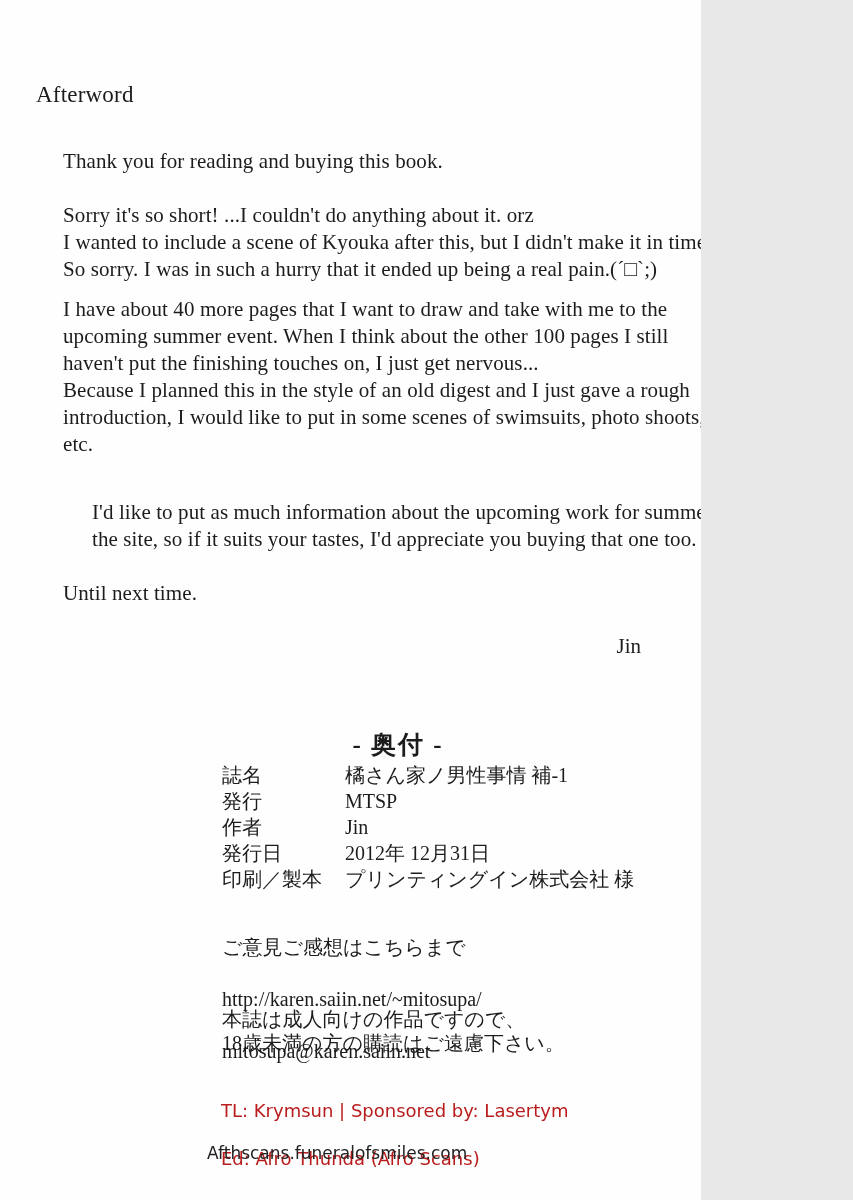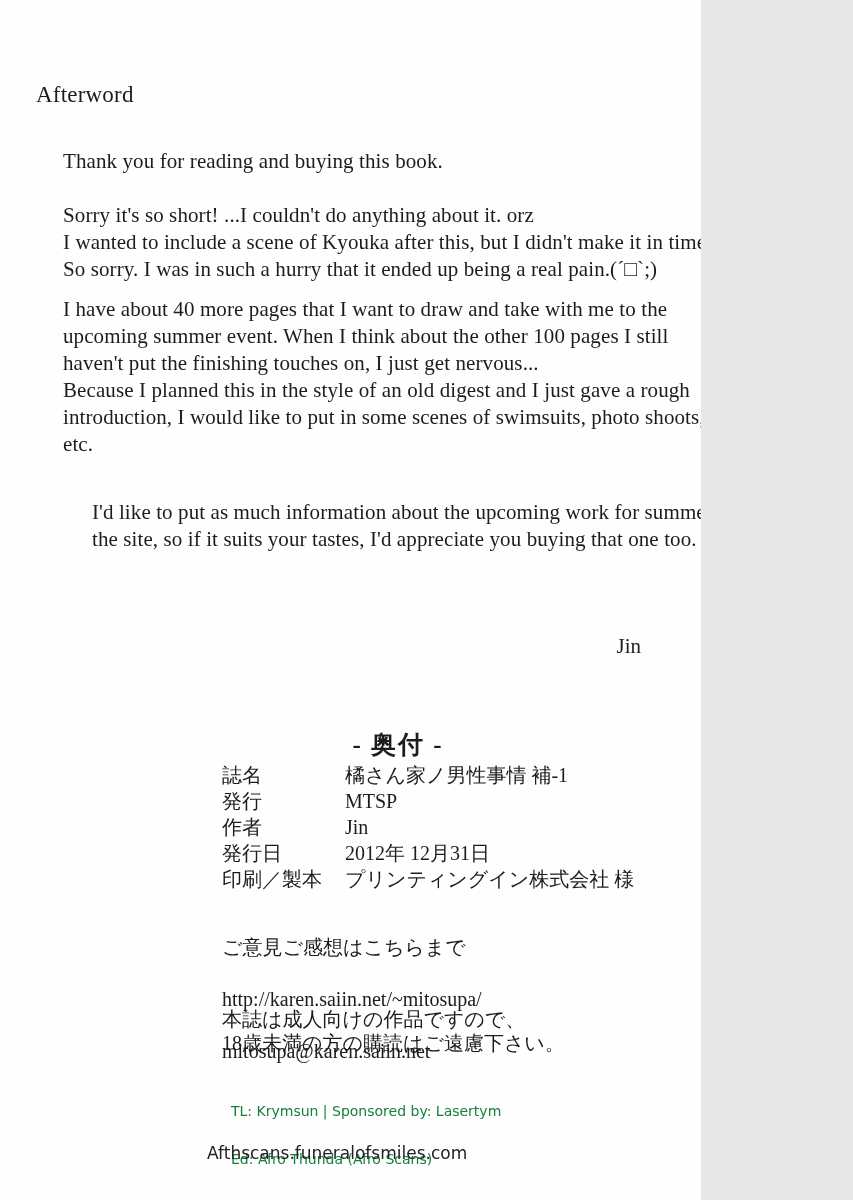--- a/index.html
+++ b/index.html
@@ -82,26 +82,26 @@
   .disclaimer-block {
     position: absolute;
     left: 222px;
     top: 1007px;
     font-size: 20px;
     line-height: 24px;
     white-space: pre-line;
   }
   .credits-block {
     position: absolute;
-    left: 231px;
+    left: 221px;
     top: 1075px;
-    font-size: 14px;
+    font-size: 18px;
     line-height: 24px;
     white-space: pre-line;
-    color: #15803d;
+    color: #b91c1c;
   }
   .site-line {
     position: absolute;
     left: 207px;
     top: 1143px;
     font-size: 17px;
     color: #222;
     text-align: center;
   }
 </style>
@@ -121,20 +121,21 @@
   <div class="para para-3">I have about 40 more pages that I want to draw and take with me to the
 upcoming summer event. When I think about the other 100 pages I still
 haven't put the finishing touches on, I just get nervous...
 Because I planned this in the style of an old digest and I just gave a rough
 introduction, I would like to put in some scenes of swimsuits, photo shoots,
 etc.</div>
 
   <div class="para para-4">I'd like to put as much information about the upcoming work for summer on
 the site, so if it suits your tastes, I'd appreciate you buying that one too.</div>
 
+  <div class="para para-5">Until next time.</div>
 
   <div class="signature">Jin</div>
 
   <div class="colophon-title">- 奥付 -</div>
 
   <div class="colophon-table">
     <div class="colophon-row">
       <span class="colophon-label">誌名</span>
       <span class="colophon-value">橘さん家ノ男性事情 補-1</span>
     </div>

